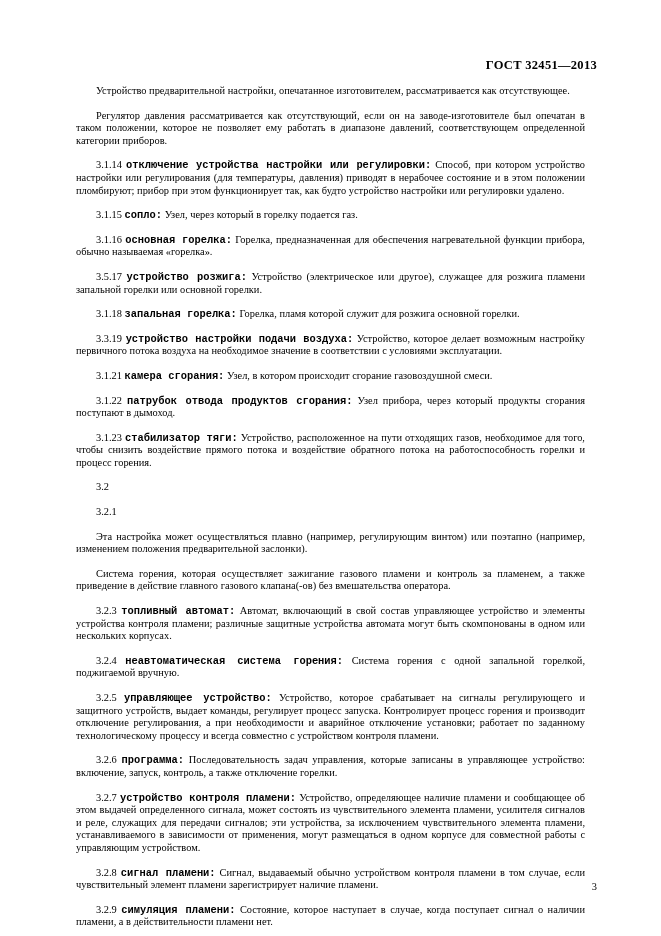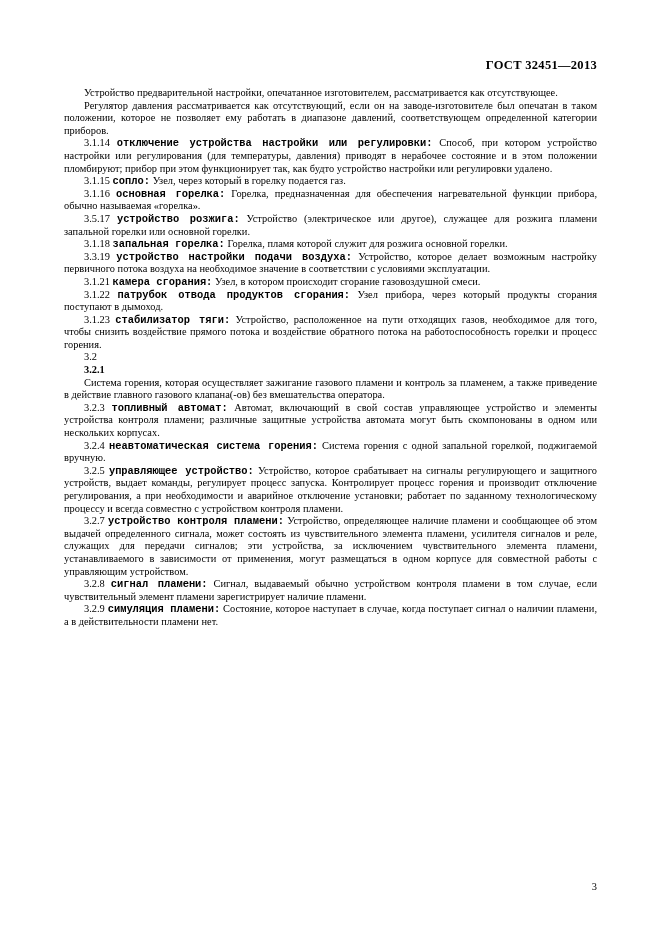--- a/index.html
+++ b/index.html
@@ -22,42 +22,42 @@
     height: 936px;
     box-sizing: border-box;
     padding: 58px 64px 40px 64px;
   }
   .header {
     text-align: right;
     font-family: "Liberation Serif", serif;
     font-size: 12.5px;
     font-weight: bold;
     letter-spacing: 0.3px;
-    margin: 0 0 14px 0;
+    margin: 0 0 2px 0;
   }
   .body-text {
     font-size: 10.4px;
     line-height: 12.6px;
     text-align: justify;
     text-justify: inter-word;
   }
   p.para {
-    margin: 0;
+    margin: 12px;
     text-indent: 20px;
     hyphens: auto;
   }
   .num {
     font-weight: normal;
   }
   .term {
     font-weight: bold;
     font-family: Liberation Mono, monospace;
   }
   .sect-head {
-    font-weight: bold;
+    font-weight: normal;
   }
   .footer {
     position: absolute;
     right: 64px;
     bottom: 44px;
     font-size: 10.4px;
   }
 </style>
 </head>
 <body>
@@ -88,29 +88,31 @@
     <p class="para"><span class="num">3.1.21</span> <span class="term">камера сгорания:</span> <span>Узел, в котором происходит сгорание газовоздушной смеси.</span></p>
 
     <p class="para"><span class="num">3.1.22</span> <span class="term">патрубок отвода продуктов сгорания:</span> <span>Узел прибора, через который продукты сгорания поступают в дымоход.</span></p>
 
     <p class="para"><span class="num">3.1.23</span> <span class="term">стабилизатор тяги:</span> <span>Устройство, расположенное на пути отходящих газов, необходимое для того, чтобы снизить воздействие прямого потока и воздействие обратного потока на работоспособность горелки и процесс горения.</span></p>
 
     <p class="para"><span class="num">3.2</span> <span class="term"></span> <span></span></p>
 
     <p class="para"><span class="num sect-head">3.2.1</span> <span class="sect-head"></span></p>
 
+    <p class="para"><span class="num"></span> <span class="term"></span> <span>Эта настройка может осуществляться плавно (например, регулирующим винтом) или поэтапно (например, изменением положения предварительной заслонки).</span></p>
 
     <p class="para"><span>Система горения, которая осуществляет зажигание газового пламени и контроль за пламенем, а также приведение в действие главного газового клапана(-ов) без вмешательства оператора.</span></p>
 
     <p class="para"><span class="num">3.2.3</span> <span class="term">топливный автомат:</span> <span>Автомат, включающий в свой состав управляющее устройство и элементы устройства контроля пламени; различные защитные устройства автомата могут быть скомпонованы в одном или нескольких корпусах.</span></p>
 
     <p class="para"><span class="num">3.2.4</span> <span class="term">неавтоматическая система горения:</span> <span>Система горения с одной запальной горелкой, поджигаемой вручную.</span></p>
 
     <p class="para"><span class="num">3.2.5</span> <span class="term">управляющее устройство:</span> <span>Устройство, которое срабатывает на сигналы регулирующего и защитного устройств, выдает команды, регулирует процесс запуска. Контролирует процесс горения и производит отключение регулирования, а при необходимости и аварийное отключение установки; работает по заданному технологическому процессу и всегда совместно с устройством контроля пламени.</span></p>
 
+    <p class="para"><span class="num">3.2.6</span> <span class="term">программа:</span> <span>Последовательность задач управления, которые записаны в управляющее устройство: включение, запуск, контроль, а также отключение горелки.</span></p>
 
     <p class="para"><span class="num">3.2.7</span> <span class="term">устройство контроля пламени:</span> <span>Устройство, определяющее наличие пламени и сообщающее об этом выдачей определенного сигнала, может состоять из чувствительного элемента пламени, усилителя сигналов и реле, служащих для передачи сигналов; эти устройства, за исключением чувствительного элемента пламени, устанавливаемого в зависимости от применения, могут размещаться в одном корпусе для совместной работы с управляющим устройством.</span></p>
 
     <p class="para"><span class="num">3.2.8</span> <span class="term">сигнал пламени:</span> <span>Сигнал, выдаваемый обычно устройством контроля пламени в том случае, если чувствительный элемент пламени зарегистрирует наличие пламени.</span></p>
 
     <p class="para"><span class="num">3.2.9</span> <span class="term">симуляция пламени:</span> <span>Состояние, которое наступает в случае, когда поступает сигнал о наличии пламени, а в действительности пламени нет.</span></p>
 
     <p class="para"><span class="num"></span> <span class="term"></span> <span></span></p>
 
   </div>

